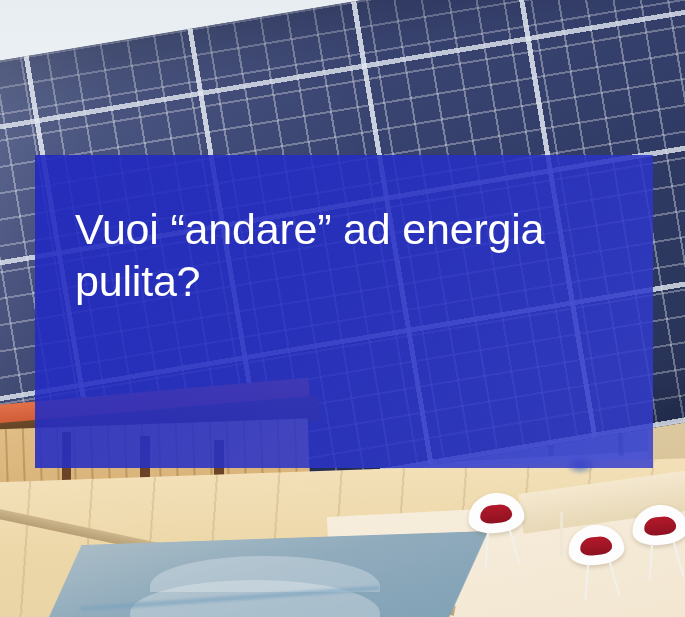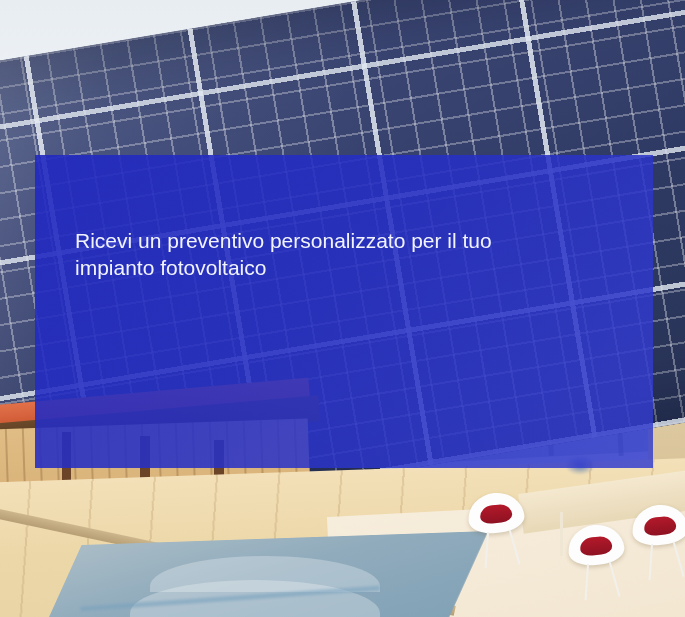--- a/index.html
+++ b/index.html
@@ -302,18 +302,18 @@
       <div class="seat"></div>
       <div class="cushion"></div>
       <div class="leg" style="left:14px;top:38px;height:36px;transform:rotate(10deg);"></div>
       <div class="leg" style="left:42px;top:38px;height:36px;transform:rotate(-10deg);"></div>
     </div>
     <div class="potplant"></div>
   </div>
 
   <div class="overlay">
     <div class="overlay-inner">
-      <p class="hero-sub">Ricevi un preventivo personalizzato per il tuo
-impianto fotovoltaico</p>
+      <h1 class="hero-title">Vuoi “andare” ad energia
+pulita?</h1>
     </div>
   </div>
 
 </div>
 
 </body></html>

